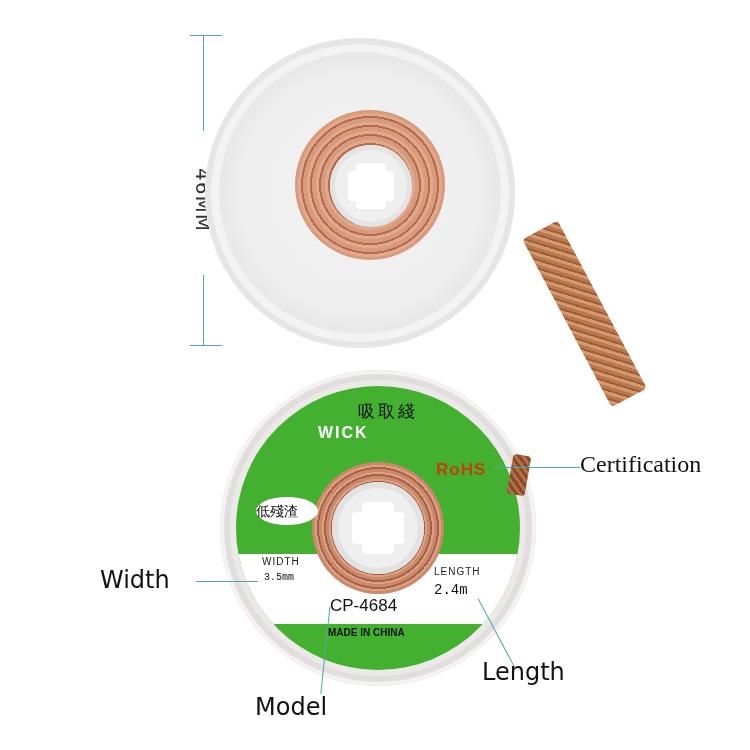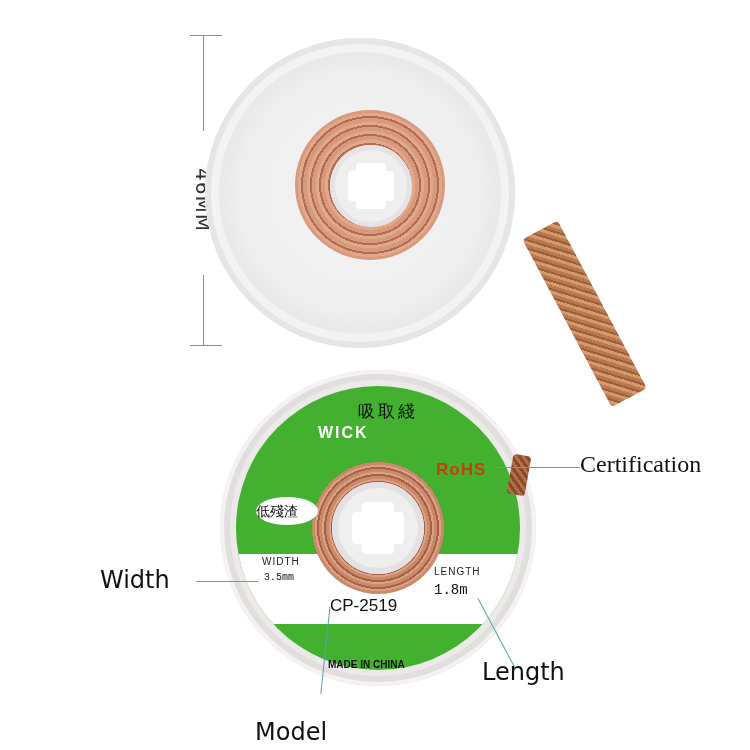--- a/index.html
+++ b/index.html
@@ -23,21 +23,21 @@
     .side-tail { left:510px; top:455px; width:18px; height:40px; background:repeating-linear-gradient(45deg,#8a4a2a 0 3px,#b2704a 3px 6px); border-radius:3px; transform:rotate(10deg); }
     .cjk-top { left:338px; top:400px; width:80px; text-align:right; font-size:17px; color:#111; letter-spacing:3px; font-family:"DejaVu Sans", sans-serif; }
     .wick { left:318px; top:424px; width:120px; text-align:left; font-size:16px; font-weight:bold; color:#ffffff; letter-spacing:2px; }
     .pill { left:256px; top:454px; width:62px; height:28px; border-radius:50%; background:#ffffff; font-size:14px; line-height:28px; color:#111; font-family:"DejaVu Sans", sans-serif;margin-top:43px; }
     .rohs { left:436px; top:460px; font-size:17px; font-weight:bold; color:#c2410c; letter-spacing:1px; }
     .width-lbl { left:262px; top:556px; font-size:10px; color:#222; letter-spacing:1px; }
     .width-val { left:264px; top:572px; font-size:10px; color:#111; font-family:"Liberation Mono", monospace; }
     .length-lbl { left:434px; top:566px; font-size:10px; color:#222; letter-spacing:1px; }
     .length-val { left:434px; top:582px; font-size:14px; color:#111; font-family:"Liberation Mono", monospace; }
     .model-val { left:330px; top:596px; font-size:17px; color:#111; }
-    .made { left:328px; top:627px; font-size:10px; font-weight:bold; color:#111;margin-top:32px; }
+    .made { left:328px; top:627px; font-size:10px; font-weight:bold; color:#111; }
     .callout { font-family:"DejaVu Sans", sans-serif; font-size:24px; color:#111; }
     .leader { position:absolute; background:#4fa8a8; height:1px; transform-origin:left center; }
   </style>
 </head>
 <body>
 
 <div>
   <div class="dim-line" style="left:190px; top:35px; width:32px; height:1px;"></div>
   <div class="dim-line" style="left:203px; top:35px; width:1px; height:96px;"></div>
   <div class="dim-text">46MM</div>
@@ -67,30 +67,30 @@
     <div class="hub-hole" style="left:20px; top:30px; width:52px; height:32px; border-radius:4px;"></div>
   </div>
 
   <div class="abs cjk-top">吸取綫</div>
   <div class="abs wick">WICK</div>
   <div class="abs pill">低殘渣</div>
   <div class="abs rohs">RoHS</div>
   <div class="abs width-lbl">WIDTH</div>
   <div class="abs width-val">3.5mm</div>
   <div class="abs length-lbl">LENGTH</div>
-  <div class="abs length-val">1.8m</div>
-  <div class="abs model-val">CP-2519</div>
+  <div class="abs length-val">2.4m</div>
+  <div class="abs model-val">CP-4684</div>
   <div class="abs made">MADE IN CHINA</div>
 </div>
 
 <div>
   <div class="leader" style="left:494px; top:467px; width:86px;"></div>
   <div class="abs callout" style="left:580px; top:451px;font-family:Liberation Serif, serif;">Certification</div>
 
   <div class="leader" style="left:196px; top:581px; width:62px;"></div>
   <div class="abs callout" style="left:100px; top:566px;">Width</div>
 
   <div class="leader" style="left:478px; top:598px; width:78px; transform:rotate(62deg);"></div>
   <div class="abs callout" style="left:482px; top:658px;">Length</div>
 
   <div class="leader" style="left:330px; top:606px; width:88px; transform:rotate(96deg);"></div>
-  <div class="abs callout" style="left:255px; top:718px;">Model</div>
+  <div class="abs callout" style="left:255px; top:693px;">Model</div>
 </div>
 
 </body></html>

